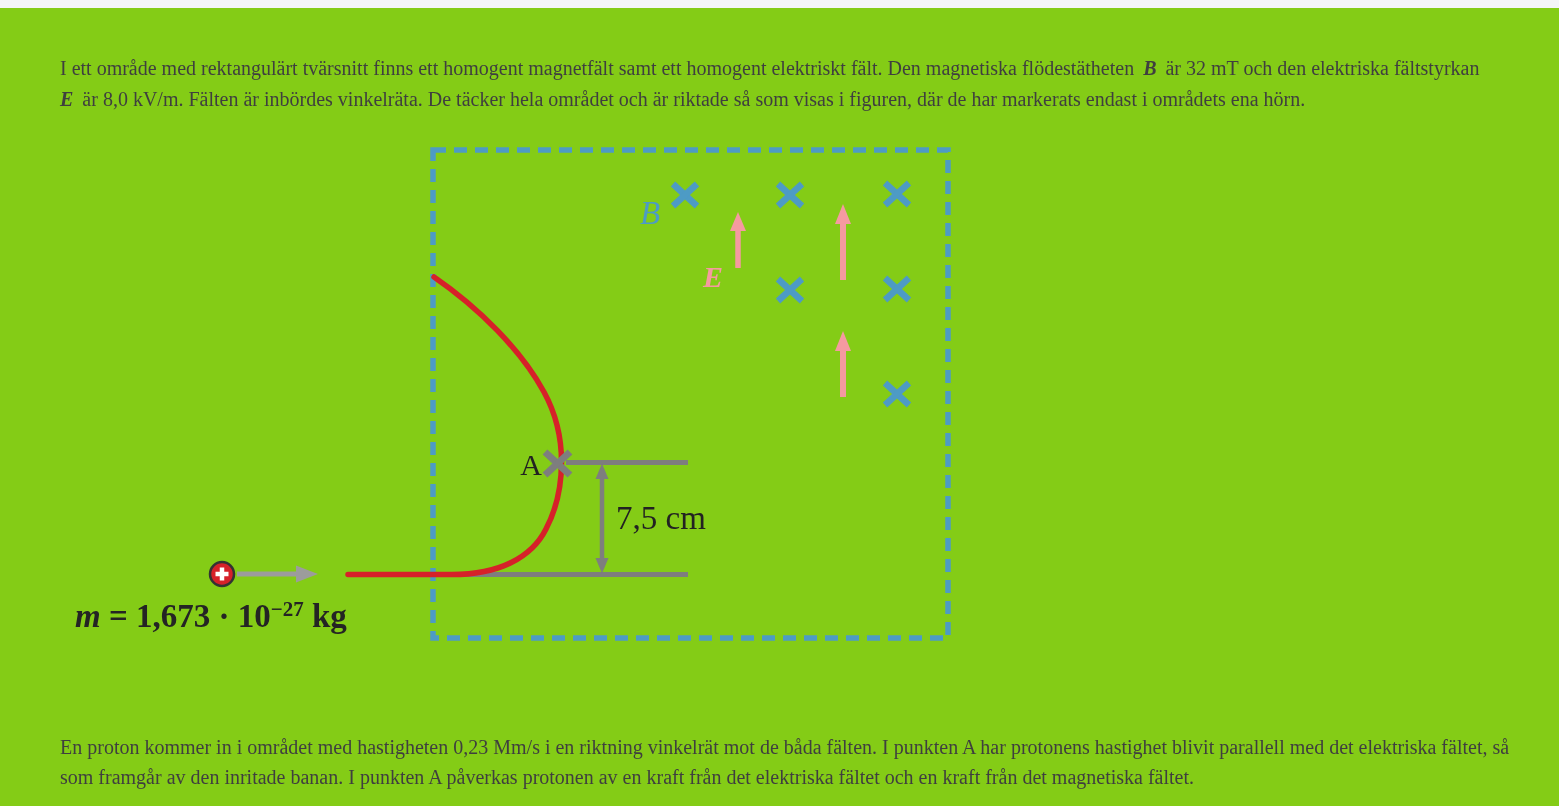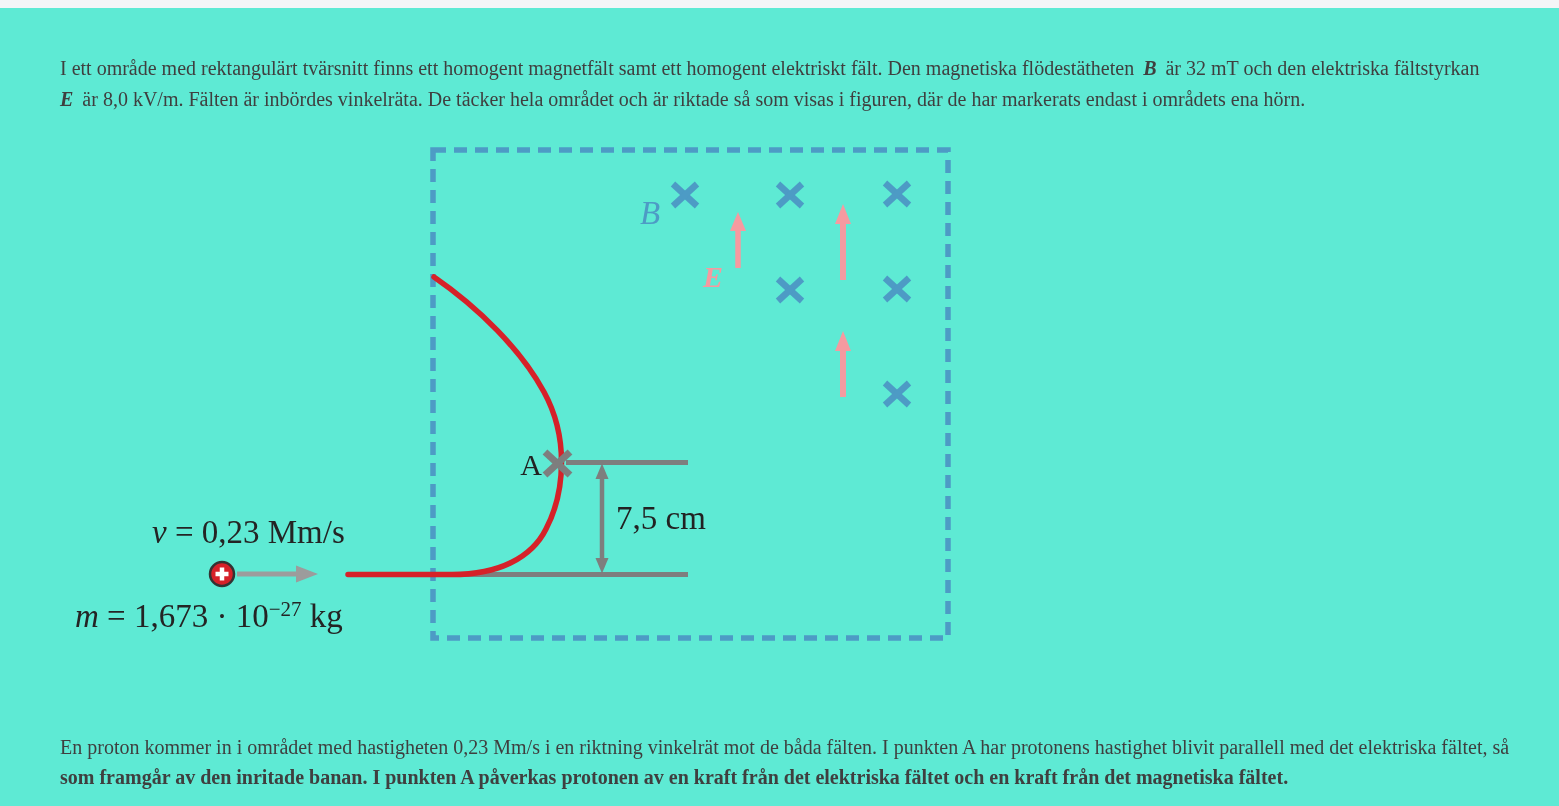--- a/index.html
+++ b/index.html
@@ -1,17 +1,17 @@
 <!DOCTYPE html>
 <html><head>
 <meta charset="utf-8">
 <style>
   html,body{margin:0;padding:0;background:#ffffff;}
   .page{
-    position:relative;width:1559px;height:806px;background:#5eead4;overflow:hidden;
+    position:relative;width:1559px;height:806px;background:#84cc16;overflow:hidden;
     font-family:"Liberation Serif", serif;color:#3c3c3c;
   }
   .top-strip{position:absolute;left:0;top:0;width:1559px;height:8px;background:#f4f5f7;}
   .para{position:absolute;font-size:20px;color:#3f3f3f;}
   .tline{white-space:nowrap;line-height:31px;}
   .msym{font-style:italic;font-weight:bold;color:#3f3f3f;margin:0 9px;}
   .fig-svg{position:absolute;left:0;top:0;width:1559px;height:806px;}
   .formula{position:absolute;font-size:33px;color:#242424;white-space:nowrap;line-height:38px;}
   .formula .sym{font-style:italic;}
   .formula sup{font-size:21px;position:relative;top:1px;vertical-align:super;line-height:0;}
@@ -111,22 +111,21 @@
     </g>
     <g>
       <circle cx="222" cy="574" r="12" class="fl-red" stroke="#333333" stroke-width="2.5"></circle>
       <g stroke="#ffffff" stroke-width="4.5">
         <line x1="215.5" y1="574" x2="228.5" y2="574"></line>
         <line x1="222" y1="567.5" x2="222" y2="580.5"></line>
       </g>
     </g>
   </svg>
 
-  <div class="formula" style="left:152px;top:513px;"><span class="sym">v</span><span> = 0,23 Mm/s</span></div>
 
-  <div class="formula" style="left:75px;top:597px;"><span class="sym">m</span><span> = 1,673 · 10</span><sup>−27</sup><span> kg</span></div>
+  <div class="formula" style="left:75px;top:597px;font-weight:bold;"><span class="sym">m</span><span> = 1,673 · 10</span><sup>−27</sup><span> kg</span></div>
 
 
   <div class="para" style="left:60px;top:712px;">
     <div class="tline" style="line-height:30px;margin-top:20px;">En proton kommer in i området med hastigheten 0,23 Mm/s i en riktning vinkelrät mot de båda fälten. I punkten A har protonens hastighet blivit parallell med det elektriska fältet, så</div>
-    <div class="tline" style="line-height:30px;font-weight:bold;">som framgår av den inritade banan. I punkten A påverkas protonen av en kraft från det elektriska fältet och en kraft från det magnetiska fältet.</div>
+    <div class="tline" style="line-height:30px;">som framgår av den inritade banan. I punkten A påverkas protonen av en kraft från det elektriska fältet och en kraft från det magnetiska fältet.</div>
   </div>
 </div>
 
 </body></html>

